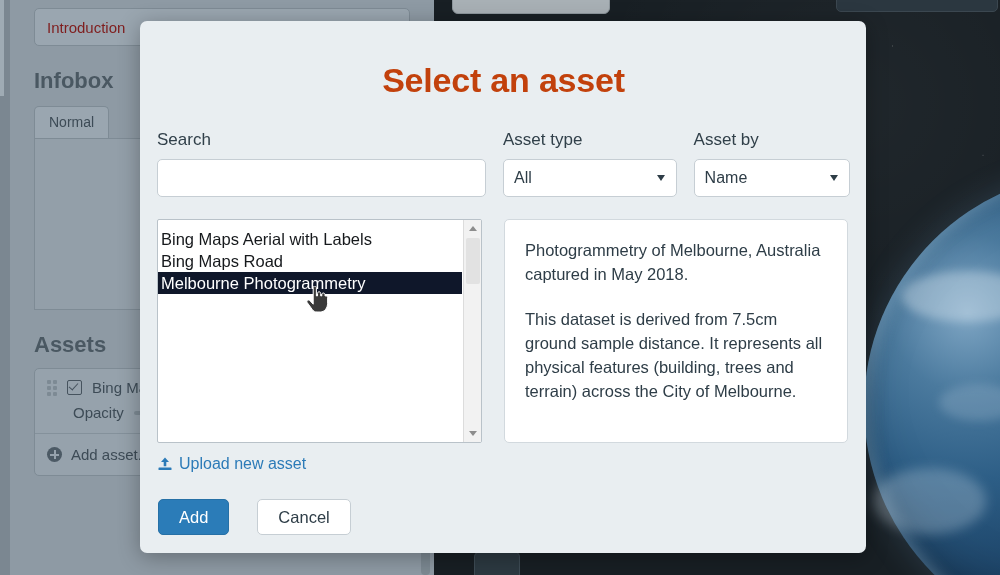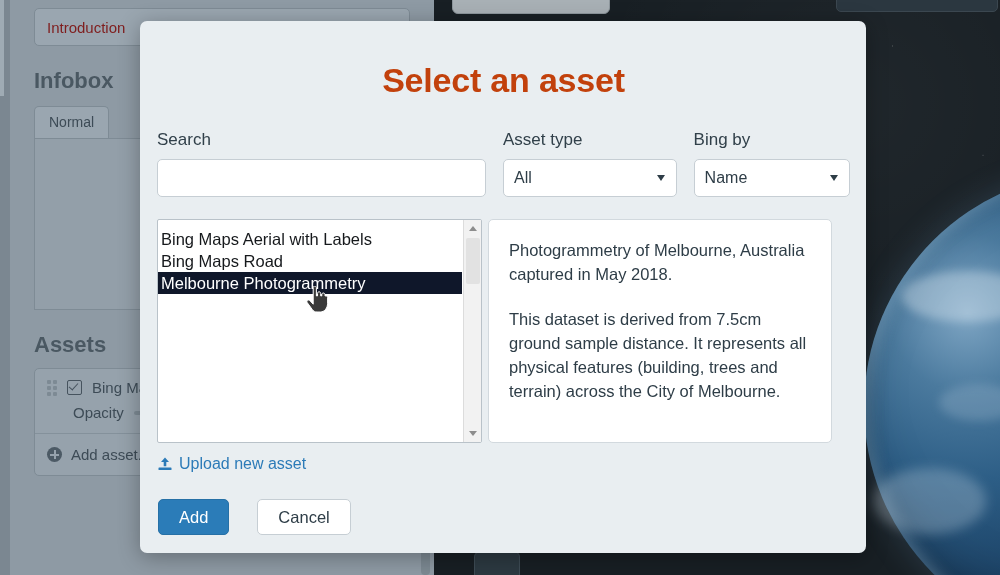--- a/index.html
+++ b/index.html
@@ -451,21 +451,21 @@
     left: 148px;
     top: 66px;
     width: 22px;
     height: 26px;
     pointer-events: none;
   }
 
   .desc-box {
     width: 344px;
     height: 224px;
-    margin-left: 6px;
+    margin-left: 22px;
     box-sizing: border-box;
     background: #ffffff;
     border: 1px solid #d2d9de;
     border-radius: 5px;
     padding: 18px 20px;
     overflow: hidden;
   }
   .desc-p {
     margin: 0;
     font-size: 16.5px;
@@ -589,21 +589,21 @@
 
       <div class="form-group-type">
         <div class="form-label">Asset type</div>
         <div class="select-box">
           <span>All</span>
           <span class="select-arrow"></span>
         </div>
       </div>
 
       <div class="form-group-sort">
-        <div class="form-label">Bing by</div>
+        <div class="form-label">Asset by</div>
         <div class="select-box">
           <span>Name</span>
           <span class="select-arrow"></span>
         </div>
       </div>
 
     </div>
 
     <div class="content-row">
 

